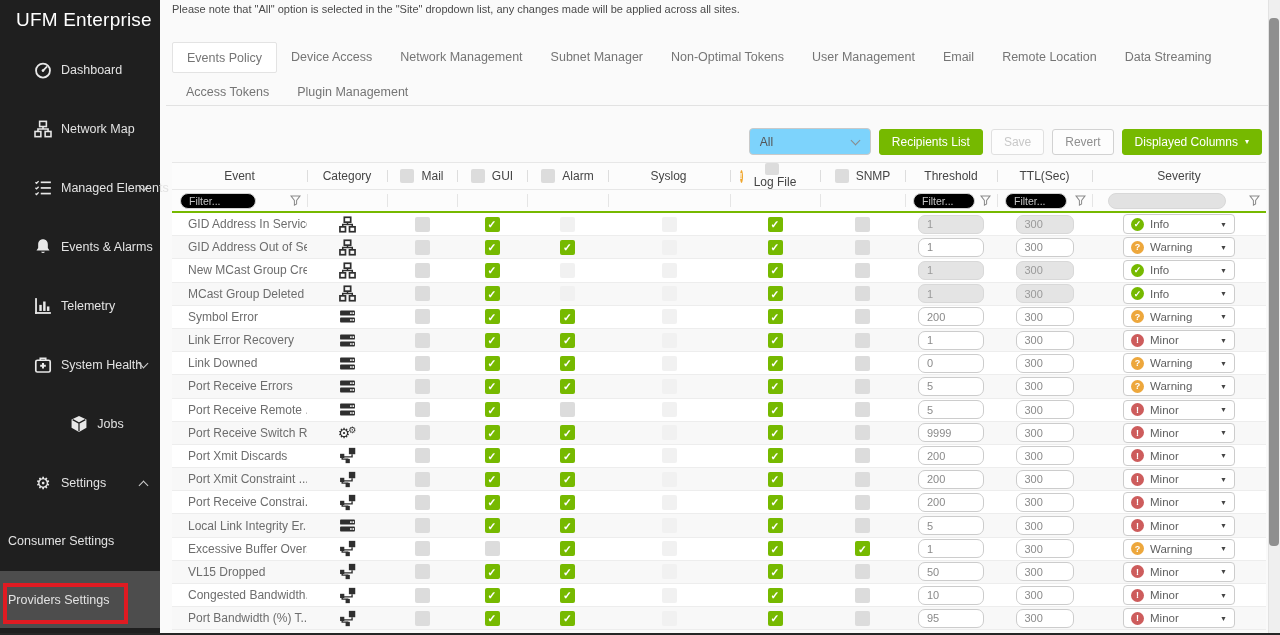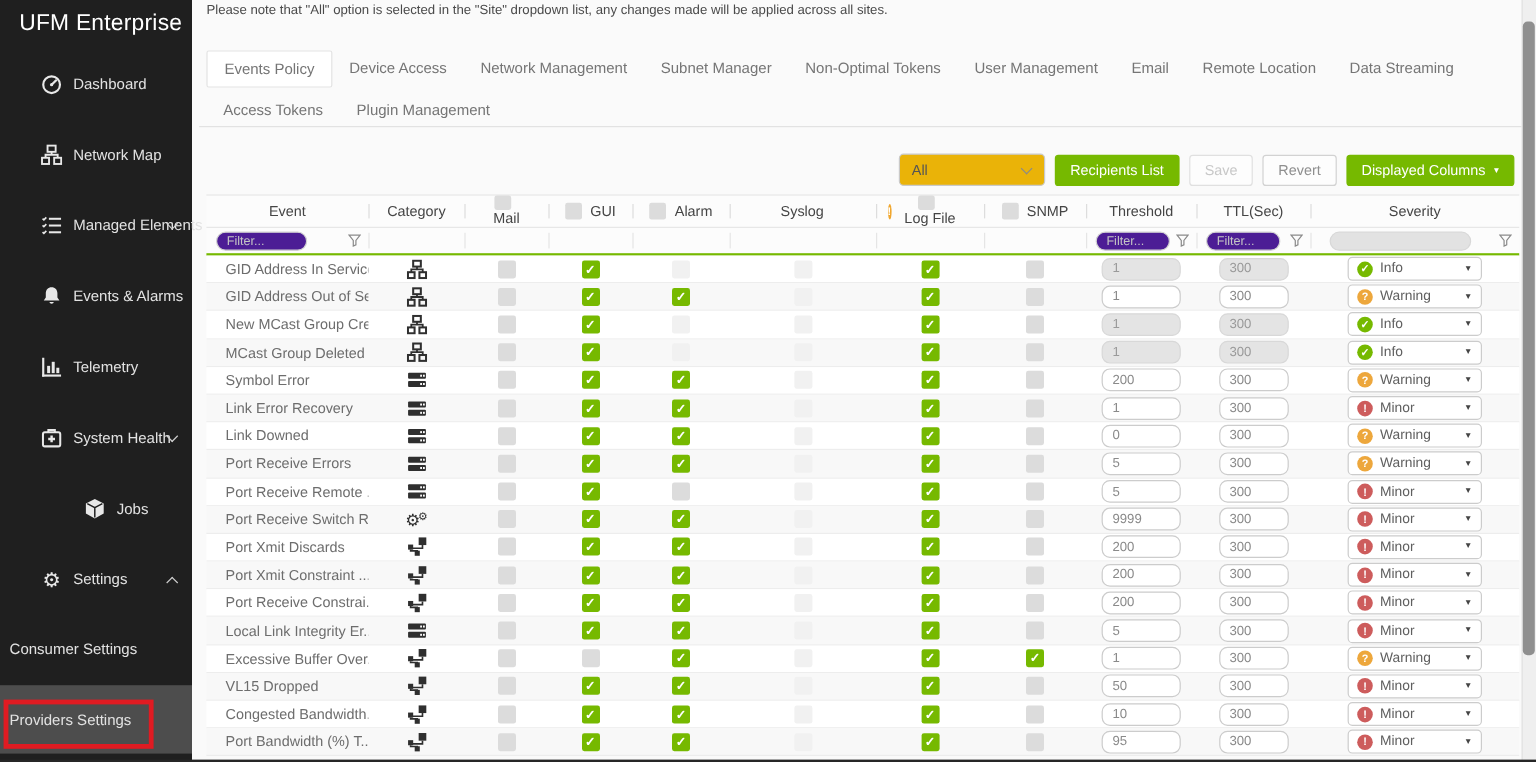--- a/index.html
+++ b/index.html
@@ -24,51 +24,51 @@
   .main { position:absolute; left:160px; top:0; right:12px; bottom:0; background:#fafafa; }
   .notice { position:absolute; top:3px; left:12px; right:4px; font-size:11px; color:#4a4a4a; white-space:nowrap; overflow:hidden; }
 
   .tabs-row { position:absolute; left:12px; display:flex; align-items:center; }
   .tabs-row1 { top:42px; } .tabs-row2 { top:77px; }
   .tab { height:31px; line-height:31px; padding:0 14px; font-size:12.5px; color:#757575; white-space:nowrap; cursor:pointer; }
   .tab.active { background:#fff; border:1px solid #e3e3e3; border-radius:2px; }
   .tabs-divider { position:absolute; top:105px; left:6px; right:0; height:1px; background:#e2e2e2; }
 
   .toolbar { position:absolute; top:128px; right:6px; display:flex; align-items:center; gap:8px; }
-  .site-select { width:122px; height:27px; background:#eab308; border:1px solid #c9c9c9; border-radius:4px; display:flex; align-items:center; padding:0 10px; font-size:12px; color:#555; position:relative; cursor:pointer; }
+  .site-select { width:122px; height:27px; background:#7dd3fc; border:1px solid #c9c9c9; border-radius:4px; display:flex; align-items:center; padding:0 10px; font-size:12px; color:#555; position:relative; cursor:pointer; }
   .site-select .chev { border-color:#8a8a8a; position:absolute; right:11px; }
   .btn { height:26px; border-radius:3px; font-size:12px; display:flex; align-items:center; padding:0 12px; cursor:pointer; white-space:nowrap; }
   .btn-green { background:#76b900; color:#fff; border:1px solid #76b900; }
   .btn-save { background:#fdfdfd; border:1px solid #e0e0e0; color:#c8c8c8; }
   .btn-revert { background:#fdfdfd; border:1px solid #d2d2d2; color:#8f8f8f; }
   .btn-caret { margin-left:7px; font-size:8px; }
 
   
   .etable { position:absolute; top:162px; left:12px; width:1094px; }
-  .col-event{width:135px;} .col-category{width:80px;} .col-mail{width:70px;flex-direction:column;} .col-gui{width:70px;}
+  .col-event{width:135px;} .col-category{width:80px;} .col-mail{width:70px;} .col-gui{width:70px;}
   .col-alarm{width:81px;} .col-syslog{width:122px;gap:48px;} .col-logfile{width:90px;flex-direction:column;} .col-snmp{width:85px;}
   .col-threshold{width:92px;} .col-ttl{width:95px;} .col-severity{width:174px;}
   .cell { height:100%; display:flex; align-items:center; justify-content:center; position:relative; flex:0 0 auto; }
   .hsep::before { content:""; position:absolute; left:0; top:7px; bottom:7px; width:1px; background:#ddd; }
   .fsep::before { content:""; position:absolute; left:0; top:4px; bottom:4px; width:1px; background:#e5e5e5; }
   .thead { display:flex; height:28px; background:#fcfcfc; border-top:1px solid #e7e7e7; border-bottom:1px solid #e7e7e7; font-size:12px; color:#454545; }
   .tfilter { display:flex; height:23px; background:#fcfcfc; border-bottom:2px solid #76b900; }
   .trow { display:flex; height:23.2px; background:#fff; border-bottom:1px solid #ededed; font-size:12px; color:#6d6d6d; }
   .trow.stripe { background:#f8f8f8; }
   .cell-event { justify-content:flex-start; padding-left:16px; white-space:nowrap; overflow:hidden; }
 
   .cb { width:15px; height:15px; border-radius:2px; display:flex; align-items:center; justify-content:center; cursor:pointer; }
   .cb-h { width:14px; height:14px; margin-right:7px; }
   .cb-checked { background:#76b900; color:#fff; font-size:10.5px; font-weight:bold; }
   .cb-gray { background:#dcdcdc; }
   .cb-light { background:#f1f1f1; }
 
   .badge-warn { width:13px; height:13px; border-radius:50%; background:#f0a62d; color:#fff; font-size:9px; font-weight:bold; display:flex; align-items:center; justify-content:center; margin-left:5px; }
 
-  .filter-input { width:76px; height:16px; border:1px solid #d2d2d2; border-radius:8px; font-size:10.5px; padding:0 8px; color:#8a8a8a; background:#4c1d95; outline:none; font-family:inherit; }
+  .filter-input { width:76px; height:16px; border:1px solid #d2d2d2; border-radius:8px; font-size:10.5px; padding:0 8px; color:#8a8a8a; background:#000000; outline:none; font-family:inherit; }
   .filter-input::placeholder { color:#c4c4c4; }
   .filter-input.small { width:62px; }
   .funnel { margin-left:auto; margin-right:6px; display:flex; cursor:pointer; }
   .f-left { justify-content:flex-start; padding-left:8px; }
   .sev-pill { width:118px; height:16px; background:#e2e2e2; border:1px solid #d8d8d8; border-radius:8px; margin-left:8px; }
 
   .num-input { height:19px; border:1px solid #ccc; border-radius:7px; background:#fff; font-size:11px; color:#8a8a8a; padding:0 8px; outline:none; font-family:inherit; }
   .num-input.w1 { width:66px; } .num-input.w2 { width:58px; }
   .num-input.disabled { background:#e4e4e4; border-color:#d8d8d8; color:#9a9a9a; }
 

